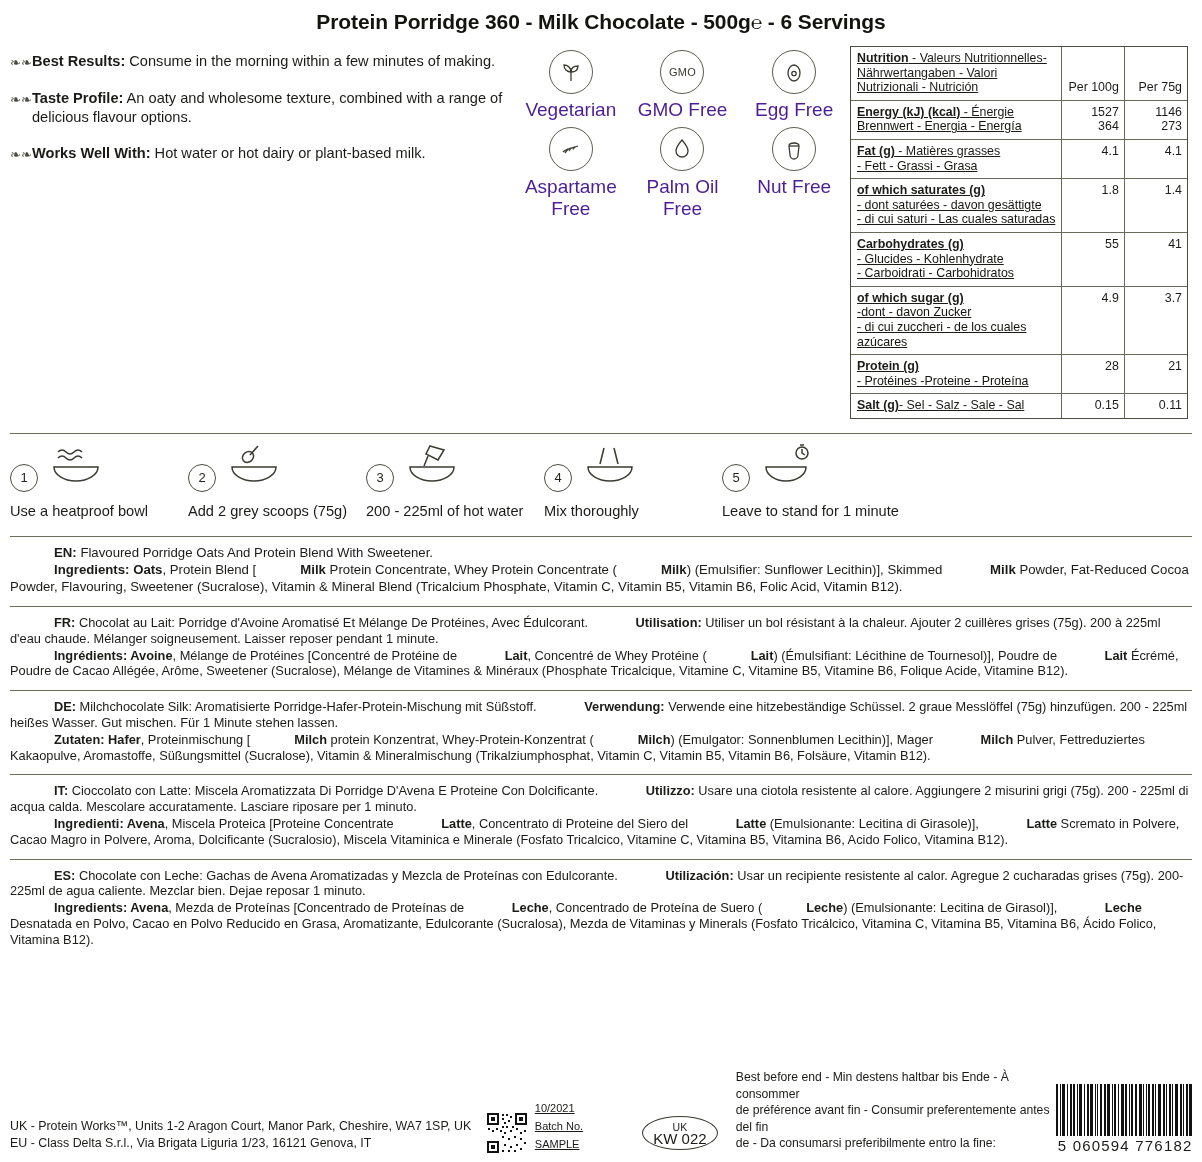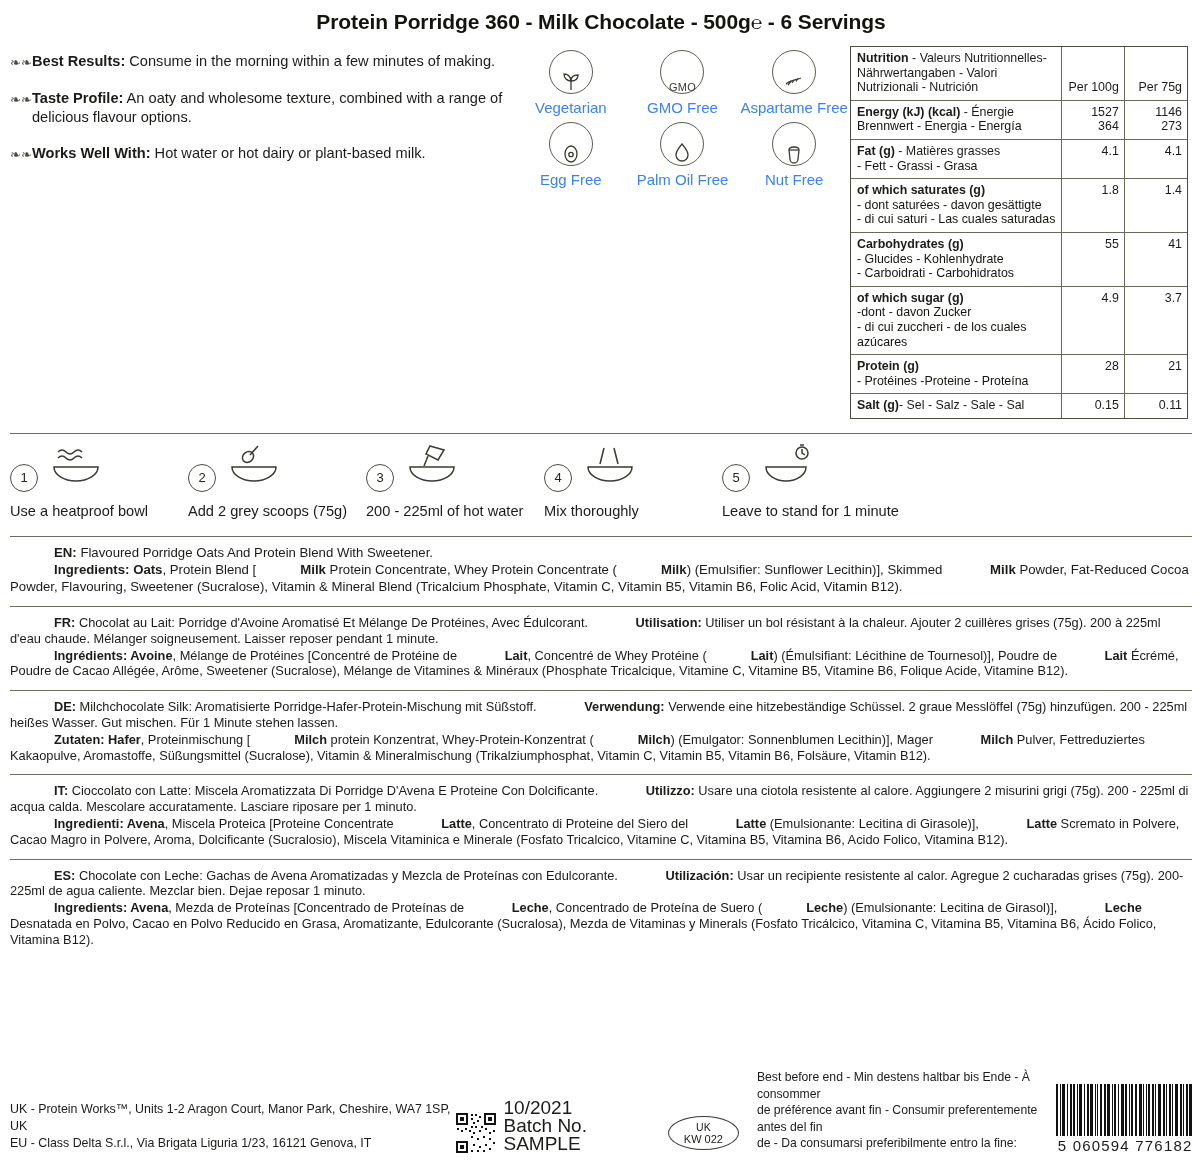--- a/index.html
+++ b/index.html
@@ -58,37 +58,37 @@
   .icon-grid {
     display: grid;
     grid-template-columns: repeat(3, 1fr);
     row-gap: 6px;
     text-align: center;
   }
   .icon-cell { display:flex; flex-direction:column; align-items:center; }
   .icon-circle {
     width: 44px; height: 44px; border-radius: 50%;
     border: 1.6px solid #5d5d4f;
-    display: flex; align-items: flex-end; justify-content: center;
+    display: flex; align-items: center; justify-content: center;
     margin-bottom: 5px;
     color: #3b3b32;
   }
-  .icon-label { font-size: 15px; color: #3b82f6; }
+  .icon-label { font-size: 19px; color: #4c1d95; }
 
   
   .nut {
     border: 1.6px solid #4c4c3f;
     width: 338px;
     font-size: 12.4px;
     line-height: 14.6px;
   }
   .nut table { width:100%; border-collapse: collapse; }
   .nut td { vertical-align: top; padding: 4px 5px 5px 6px; }
   .nut .rowline td { border-top: 1px solid #6a6a5a; }
-  .nut .lbl { width: 208px; }
+  .nut .lbl { width: 208px; text-decoration: underline; }
   .nut .num { width: 62px; text-align: right; border-left: 1px solid #6a6a5a; white-space: nowrap;}
   .nut b { font-weight: bold; }
   .nut .sub { color: #15150f; }
   .nut .hdrnum { text-align: right; vertical-align: bottom; font-size:12.4px; }
 
   
   .rule {
     border-top: 1.4px solid #6d6d5c;
     margin: 14px 10px 0 10px;
   }
@@ -129,21 +129,21 @@
   
   .footer {
     position: absolute;
     left: 0; right: 0; bottom: 8px;
     padding: 0 8px 0 10px;
     display: flex;
     align-items: flex-end;
   }
   .addr { font-size: 12.4px; line-height: 17px; width: 490px; padding-bottom: 2px;}
   .qr { width: 42px; height: 42px; margin-right: 7px; }
-  .batch { font-size: 19px; line-height: 18px; padding-bottom: 1px; }
+  .batch { font-size: 11px; line-height: 18px; padding-bottom: 1px; text-decoration: underline; }
   .uk-oval {
     width: 78px; height: 34px; border-radius: 50%;
     border: 1.4px solid #3b3b32;
     display:flex; flex-direction:column; align-items:center; justify-content:center;
     font-size: 10.5px; line-height: 12px;
     margin: 0 10px 4px 14px;
   }
   .bbe { font-size: 12.2px; line-height: 16.6px; width: 330px; padding-bottom: 2px; margin-left: 8px;}
   .barcode-wrap { margin-left: auto; text-align: center; }
   .barcode { height: 52px; display:flex; align-items:flex-end; }
@@ -190,36 +190,36 @@
         </div>
         <div class="icon-cell">
           <div class="icon-circle">
             <span style="font-size:11px;letter-spacing:0.3px;">GMO</span>
           </div>
           <div class="icon-label">GMO Free</div>
         </div>
         <div class="icon-cell">
           <div class="icon-circle">
             <svg width="24" height="24" viewBox="0 0 24 24" fill="none" stroke="#3b3b32" stroke-width="1.3">
+              <ellipse cx="12" cy="13" rx="6" ry="8"></ellipse>
+                <circle cx="12" cy="13.5" r="2.2"></circle>
+            </svg>
+          </div>
+          <div class="icon-label">Egg Free</div>
+        </div>
+        <div class="icon-cell">
+          <div class="icon-circle">
+            <svg width="24" height="24" viewBox="0 0 24 24" fill="none" stroke="#3b3b32" stroke-width="1.3">
               <path d="M4 15 C8 11 14 11 19 9"></path>
                 <path d="M6 16 l3 -4"></path>
                 <path d="M10 14 l2 -3"></path>
                 <path d="M14 12.5 l2 -3"></path>
             </svg>
           </div>
           <div class="icon-label">Aspartame Free</div>
-        </div>
-        <div class="icon-cell">
-          <div class="icon-circle">
-            <svg width="24" height="24" viewBox="0 0 24 24" fill="none" stroke="#3b3b32" stroke-width="1.3">
-              <ellipse cx="12" cy="13" rx="6" ry="8"></ellipse>
-                <circle cx="12" cy="13.5" r="2.2"></circle>
-            </svg>
-          </div>
-          <div class="icon-label">Egg Free</div>
         </div>
         <div class="icon-cell">
           <div class="icon-circle">
             <svg width="24" height="24" viewBox="0 0 24 24" fill="none" stroke="#3b3b32" stroke-width="1.3">
               <path d="M12 3 C12 3 6 10 6 14 a6 6 0 0 0 12 0 C18 10 12 3 12 3Z"></path>
             </svg>
           </div>
           <div class="icon-label">Palm Oil Free</div>
         </div>
         <div class="icon-cell">
@@ -478,21 +478,21 @@
       </svg>
     </div>
 
     <div class="batch">
       <div>10/2021</div>
       <div>Batch No. SAMPLE</div>
     </div>
 
     <div class="uk-oval">
       <span>UK</span>
-      <span style="font-size:11px;">KW 022</span>
+      <span style="font-size:15px;">KW 022</span>
     </div>
 
     <div class="bbe">
       <div>Best before end - Min destens haltbar bis Ende - À consommer</div>
       <div>de préférence avant fin - Consumir preferentemente antes del fin</div>
       <div>de - Da consumarsi preferibilmente entro la fine:</div>
     </div>
 
     <div class="barcode-wrap">
       <div class="barcode">

